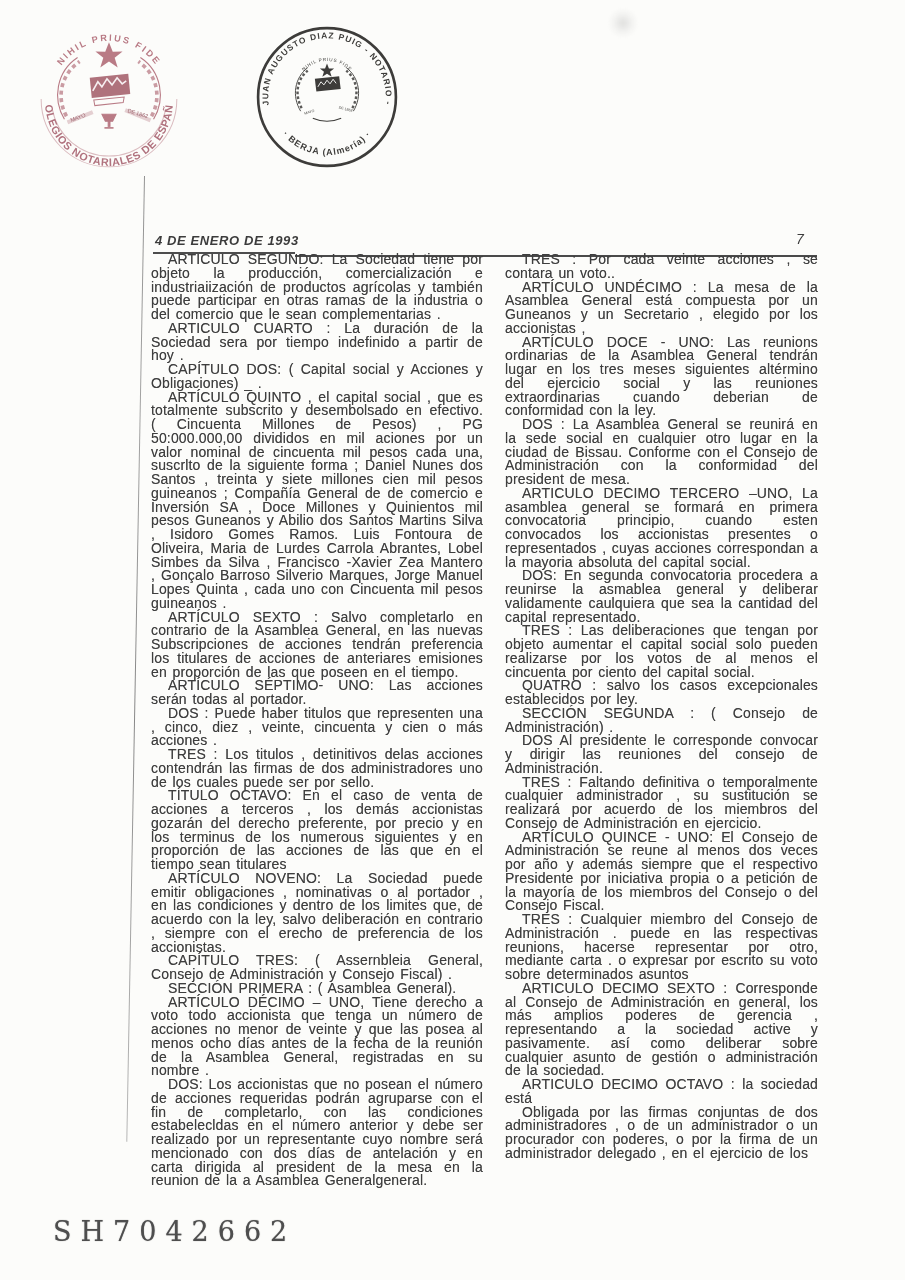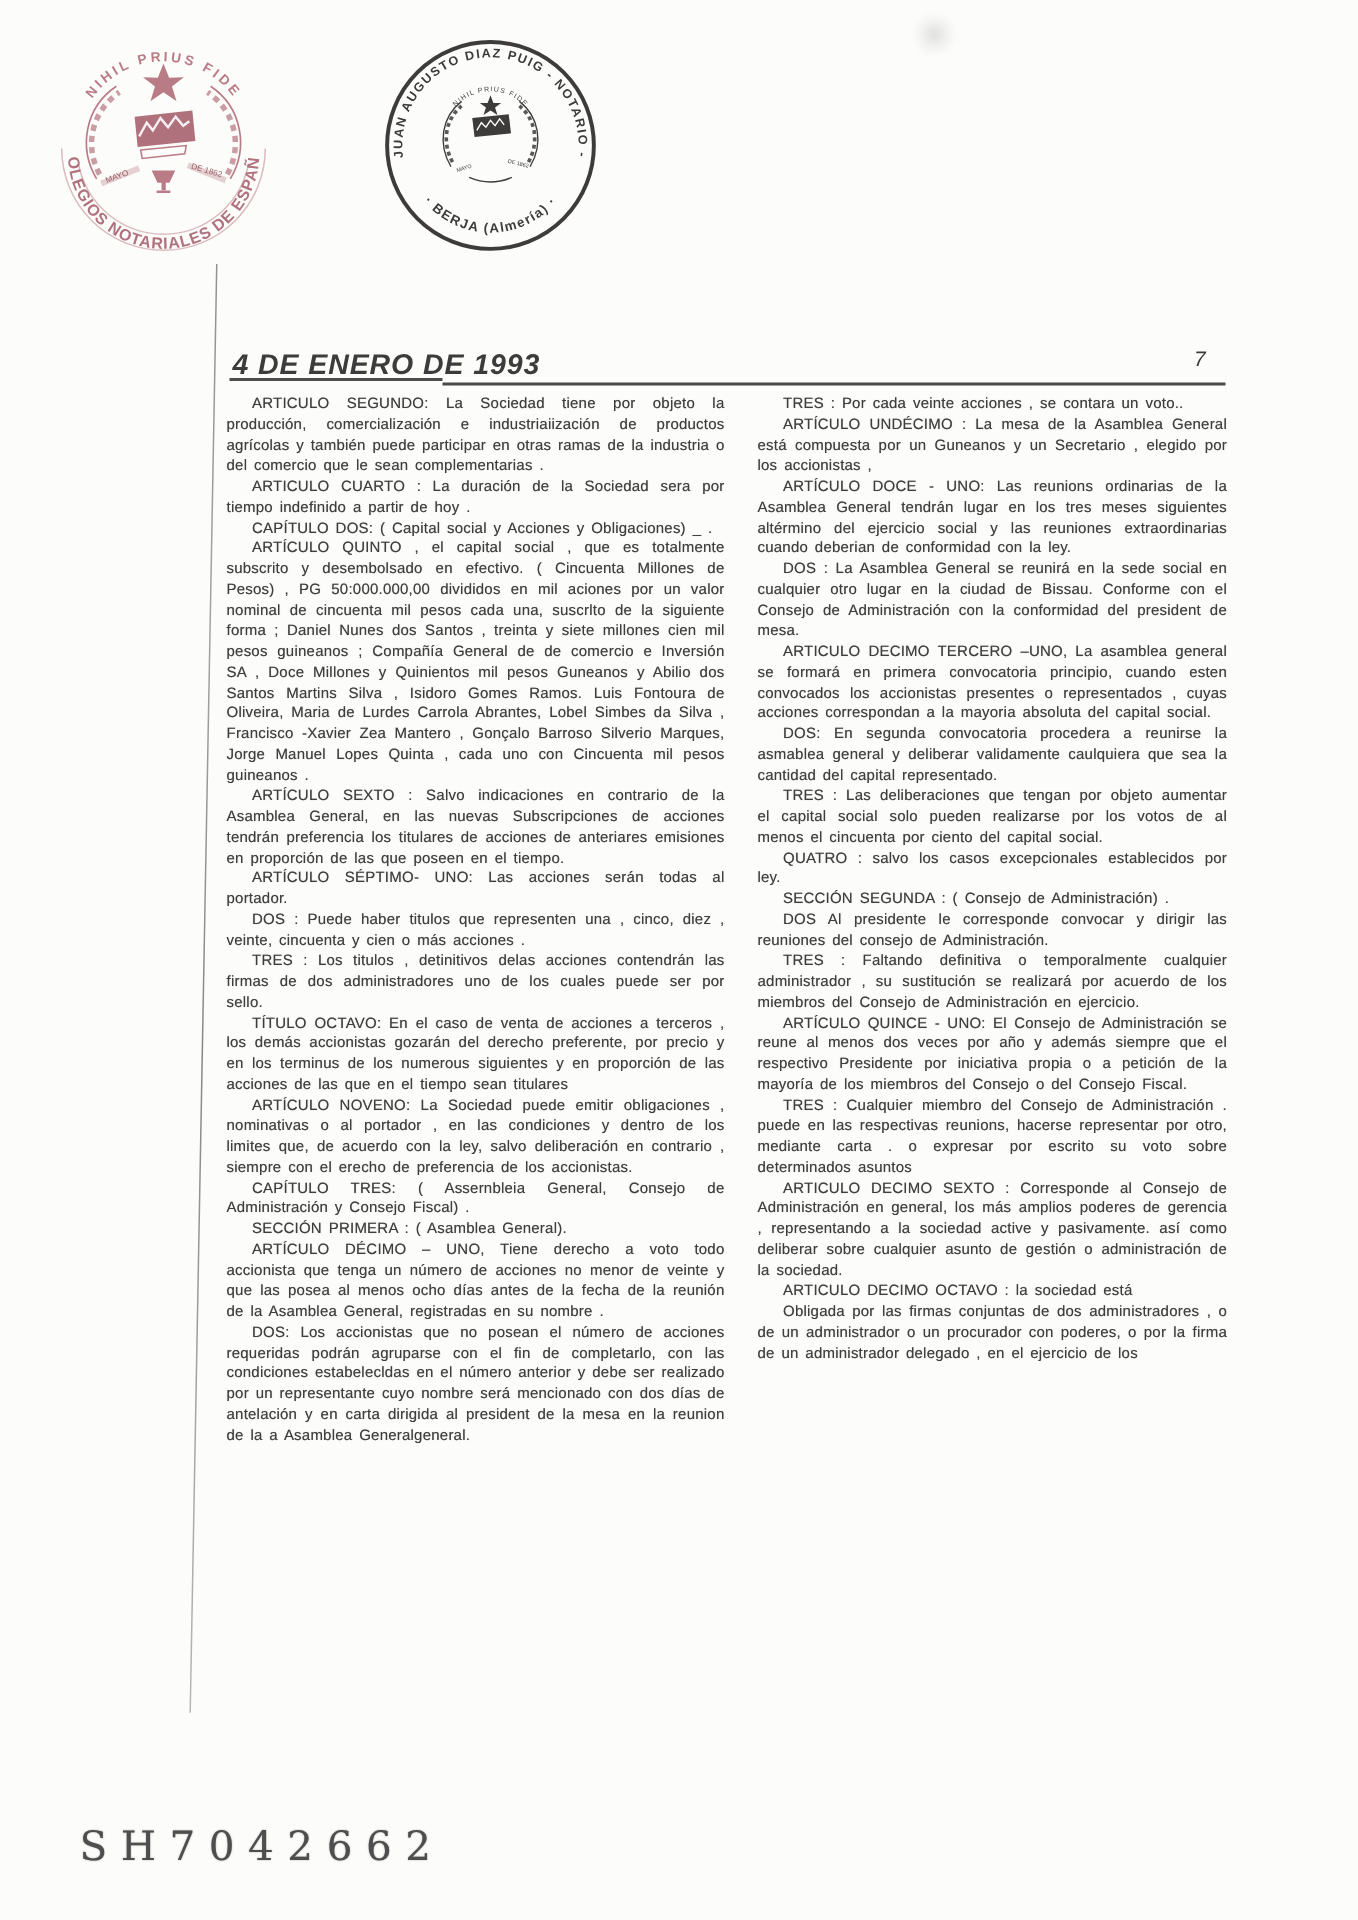--- a/index.html
+++ b/index.html
@@ -11,21 +11,21 @@
   .scan-page{position:absolute;inset:0;}
 
   
   .stamp{position:absolute;}
   .stamp-left{left:31px;top:22px;width:158px;height:150px;opacity:.88;}
   .stamp-right{left:252px;top:26px;width:150px;height:144px;opacity:.92;}
 
   
   .header-date{
     position:absolute;left:155px;top:233px;
-    font-style:italic;font-size:19px;letter-spacing:.6px;
+    font-style:italic;font-size:13px;letter-spacing:.6px;
     color:#3c3c3c;font-weight:bold;
   }
   .date-underline{position:absolute;left:153px;top:252px;width:142px;height:2px;background:#4d4d4d;}
   .header-rule{position:absolute;left:295px;top:255px;width:522px;height:2px;background:#4a4a4a;}
   .page-number{
     position:absolute;left:796px;top:231px;
     font-style:italic;font-size:14px;color:#3c3c3c;
   }
   .smudge{
     position:absolute;left:608px;top:6px;width:30px;height:34px;border-radius:50%;
@@ -35,22 +35,22 @@
 
   
   .margin-line{
     position:absolute;left:144px;top:176px;width:1.4px;height:966px;
     background:linear-gradient(#777 0%,#8d8d8d 25%,#6a6a6a 55%,#909090 80%,#a5a5a5 100%);
     transform:rotate(1.05deg);transform-origin:top left;opacity:.8;
   }
 
   
   .col{
-    position:absolute;top:263px;
-    font-size:10px;line-height:13.75px;color:#3e3e3e;
+    position:absolute;top:253px;
+    font-size:14px;line-height:13.75px;color:#3e3e3e;
     letter-spacing:.15px;word-spacing:1.6px;
     text-align:justify;
     text-shadow:0 0 .5px rgba(70,70,70,.6);
   }
   .col-left{left:151px;width:332px;}
   .col-right{left:505px;width:313px;}
   .para{margin:0;text-indent:17px;}
 
   
   .serial{
@@ -152,21 +152,21 @@
   <div class="header-rule"></div>
   <div class="page-number">7</div>
 
   <div class="margin-line"></div>
 
   <div class="col col-left">
       <p class="para">ARTICULO SEGUNDO: La Sociedad tiene por objeto la producción, comercialización e industriaiización de productos agrícolas y también puede participar en otras ramas de la industria o del comercio que le sean complementarias .</p>
       <p class="para">ARTICULO CUARTO : La duración de la Sociedad sera por tiempo indefinido a partir de hoy .</p>
       <p class="para">CAPÍTULO DOS: ( Capital social y Acciones y Obligaciones) _ .</p>
       <p class="para">ARTÍCULO QUINTO , el capital social , que es totalmente subscrito y desembolsado en efectivo. ( Cincuenta Millones de Pesos) , PG 50:000.000,00 divididos en mil aciones por un valor nominal de cincuenta mil pesos cada una, suscrlto de la siguiente forma ; Daniel Nunes dos Santos , treinta y siete millones cien mil pesos guineanos ; Compañía General de de comercio e Inversión SA , Doce Millones y Quinientos mil pesos Guneanos y Abilio dos Santos Martins Silva , Isidoro Gomes Ramos. Luis Fontoura de Oliveira, Maria de Lurdes Carrola Abrantes, Lobel Simbes da Silva , Francisco -Xavier Zea Mantero , Gonçalo Barroso Silverio Marques, Jorge Manuel Lopes Quinta , cada uno con Cincuenta mil pesos guineanos .</p>
-      <p class="para">ARTÍCULO SEXTO : Salvo indicaciones en contrario de la Asamblea General, en las nuevas Subscripciones de acciones tendrán preferencia los titulares de acciones de anteriares emisiones en proporción de las que poseen en el tiempo.</p>
+      <p class="para">ARTÍCULO SEXTO : Salvo completarlo en contrario de la Asamblea General, en las nuevas Subscripciones de acciones tendrán preferencia los titulares de acciones de anteriares emisiones en proporción de las que poseen en el tiempo.</p>
       <p class="para">ARTÍCULO SÉPTIMO- UNO: Las acciones serán todas al portador.</p>
       <p class="para">DOS : Puede haber titulos que representen una , cinco, diez , veinte, cincuenta y cien o más acciones .</p>
       <p class="para">TRES : Los titulos , detinitivos delas acciones contendrán las firmas de dos administradores uno de los cuales puede ser por sello.</p>
       <p class="para">TÍTULO OCTAVO: En el caso de venta de acciones a terceros , los demás accionistas gozarán del derecho preferente, por precio y en los terminus de los numerous siguientes y en proporción de las acciones de las que en el tiempo sean titulares</p>
       <p class="para">ARTÍCULO NOVENO: La Sociedad puede emitir obligaciones , nominativas o al portador , en las condiciones y dentro de los limites que, de acuerdo con la ley, salvo deliberación en contrario , siempre con el erecho de preferencia de los accionistas.</p>
       <p class="para">CAPÍTULO TRES: ( Assernbleia General, Consejo de Administración y Consejo Fiscal) .</p>
       <p class="para">SECCIÓN PRIMERA : ( Asamblea General).</p>
       <p class="para">ARTÍCULO DÉCIMO – UNO, Tiene derecho a voto todo accionista que tenga un número de acciones no menor de veinte y que las posea al menos ocho días antes de la fecha de la reunión de la Asamblea General, registradas en su nombre .</p>
       <p class="para">DOS: Los accionistas que no posean el número de acciones requeridas podrán agruparse con el fin de completarlo, con las condiciones estabelecldas en el número anterior y debe ser realizado por un representante cuyo nombre será mencionado con dos días de antelación y en carta dirigida al president de la mesa en la reunion de la a Asamblea Generalgeneral.</p>
     </div>

